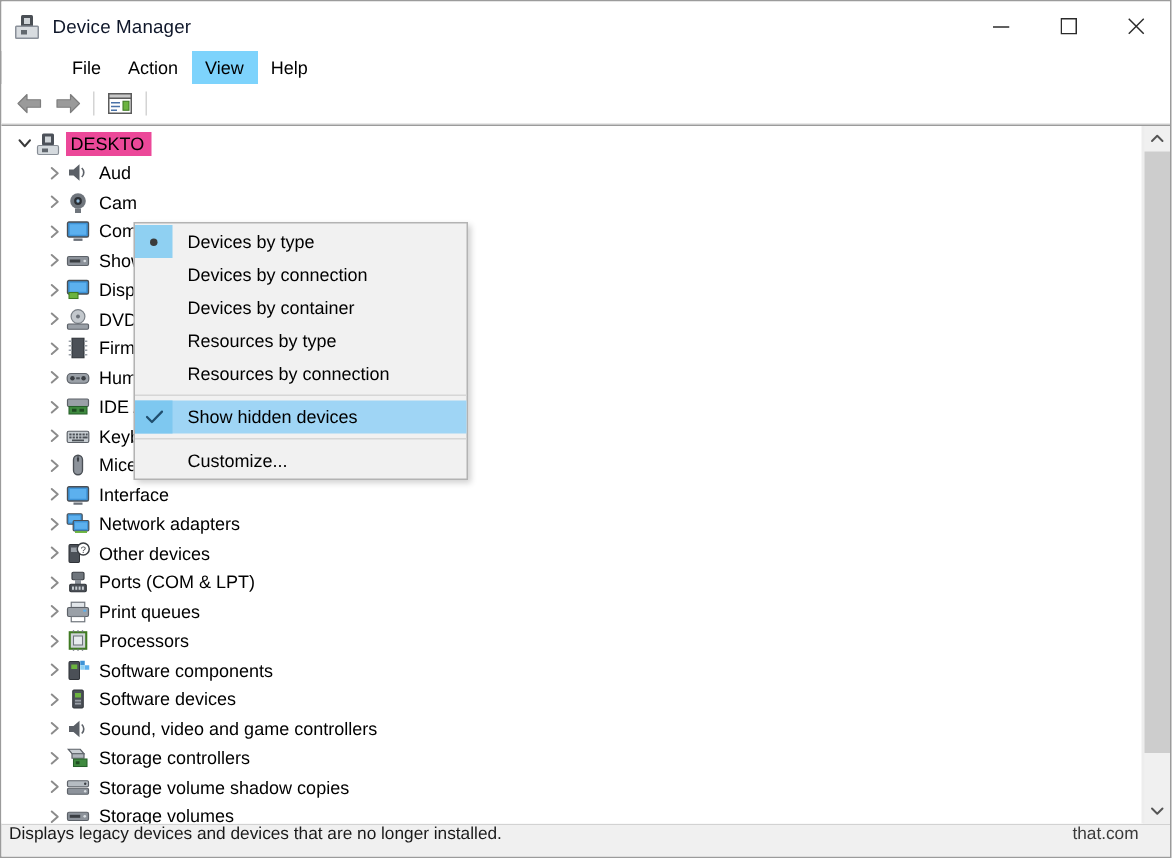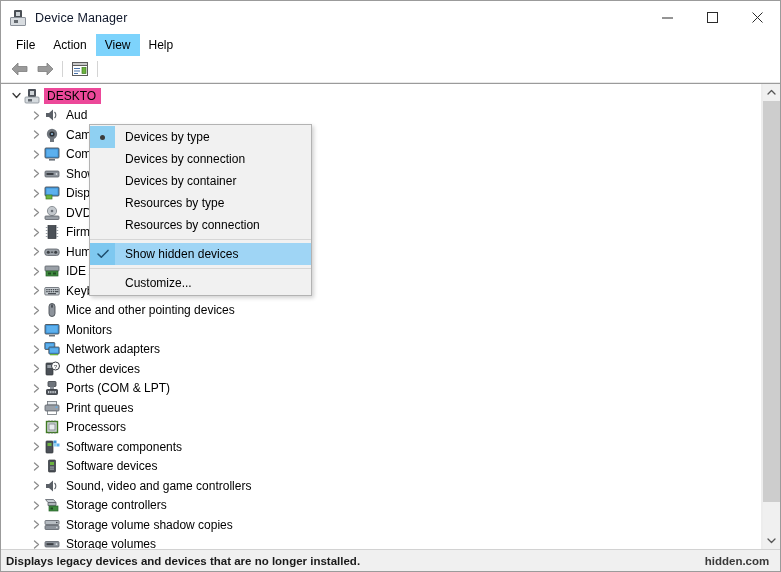--- a/index.html
+++ b/index.html
@@ -37,20 +37,21 @@
     content:"";position:absolute;left:2px;top:2px;width:4px;height:4px;background:#cfd4d8;
   }
   .title-text{font-size:12.5px;color:#0f172a;letter-spacing:.1px;}
   .wincontrols{position:absolute;right:0;top:0;height:33px;display:flex;}
   .wc{width:45px;height:33px;display:flex;align-items:center;justify-content:center;}
   .wc svg{display:block;}
   
   .menubar{
     height:22px;flex:0 0 22px;display:flex;align-items:center;background:#fff;
     padding-left:6px;
+    margin-left:32px;
   }
   .menubar .mi{
     display:flex;align-items:center;padding:0 9px;font-size:12px;color:#000;
     line-height:22px;
   }
   .menubar .mi.active{background:#7dd3fc;}
   
   .toolbar{
     height:26px;flex:0 0 26px;display:flex;align-items:center;background:#fff;
     border-bottom:1px solid #e8e8e8;padding-left:5px;
@@ -86,29 +87,29 @@
   .vscroll{
     width:17px;flex:0 0 17px;background:#f0f0f0;position:relative;
     display:flex;flex-direction:column;border-left:1px solid #ededed;
   }
   .vs-btn{height:17px;flex:0 0 17px;display:flex;align-items:center;justify-content:center;background:#f0f0f0;}
   .vs-track{flex:1 1 auto;position:relative;background:#f0f0f0;}
   .vs-thumb{position:absolute;left:0;right:0;top:0;height:93%;background:#cdcdcd;}
   
   .statusbar{
     height:21px;flex:0 0 21px;background:#f0f0f0;border-top:1px solid #d2d2d2;
-    display:flex;align-items:center;font-size:11.5px;color:#1a1a1a;font-weight:bold;
+    display:flex;align-items:flex-start;font-size:11.5px;color:#1a1a1a;
   }
   .sb-main{flex:1 1 auto;display:flex;align-items:center;padding-left:5px;}
   .sb-sep{width:1px;background:#c8c8c8;margin:2px 0;}
   .sb-mid{width:88px;flex:0 0 88px;}
   .sb-right{width:86px;flex:0 0 86px;display:flex;align-items:center;justify-content:center;color:#3a3a3a;}
   
   .dropdown{
-    position:absolute;left:88px;top:40px;width:223px;
+    position:absolute;left:88px;top:64px;width:223px;
     background:#f1f1f1;border:1px solid #b3b3b3;box-sizing:border-box;
     box-shadow:2px 2px 4px rgba(0,0,0,.18);
     z-index:40;padding:1px 0;
   }
   .dd-item{
     height:22px;display:flex;align-items:center;font-size:12px;color:#000;
     position:relative;
   }
   .dd-item.sel{background:#9fd5f5;}
   .dd-mark{
@@ -386,21 +387,21 @@
           <span class="chev">
               <svg width="9" height="9" viewBox="0 0 9 9">
                 <path d="M2.5 1 L6.5 4.5 L2.5 8" fill="none" stroke="#8c8c8c" stroke-width="1.3" stroke-linecap="round" stroke-linejoin="round"></path>
               </svg>
             </span>
           <span class="ico"><svg width="16" height="16" viewBox="0 0 16 16">
                 <rect x="1" y="2.5" width="14" height="9.5" rx="1" fill="#3e93d6" stroke="#4a4f55" stroke-width="0.9"></rect>
                 <rect x="2.5" y="4" width="11" height="6.5" fill="#5cb0ee"></rect>
                 <rect x="5" y="13" width="6" height="1.5" fill="#6b7179"></rect>
               </svg></span>
-          <span class="lbl">Monitors</span>
+          <span class="lbl">Interface</span>
         </div>
 
         <div class="row child">
           <span class="chev">
               <svg width="9" height="9" viewBox="0 0 9 9">
                 <path d="M2.5 1 L6.5 4.5 L2.5 8" fill="none" stroke="#8c8c8c" stroke-width="1.3" stroke-linecap="round" stroke-linejoin="round"></path>
               </svg>
             </span>
           <span class="ico"><svg width="16" height="16" viewBox="0 0 16 16">
                 <rect x="0.8" y="1.5" width="10" height="7" rx="0.8" fill="#3e93d6" stroke="#4a4f55" stroke-width="0.8"></rect>
@@ -629,16 +630,16 @@
       </div>
     </div>
 
   </div>
 
   <div class="statusbar">
     <div class="sb-main">Displays legacy devices and devices that are no longer installed.</div>
     <div class="sb-sep"></div>
     <div class="sb-mid"></div>
     <div class="sb-sep"></div>
-    <div class="sb-right">hidden.com</div>
+    <div class="sb-right">that.com</div>
   </div>
 
 </div>
 
 </body></html>

